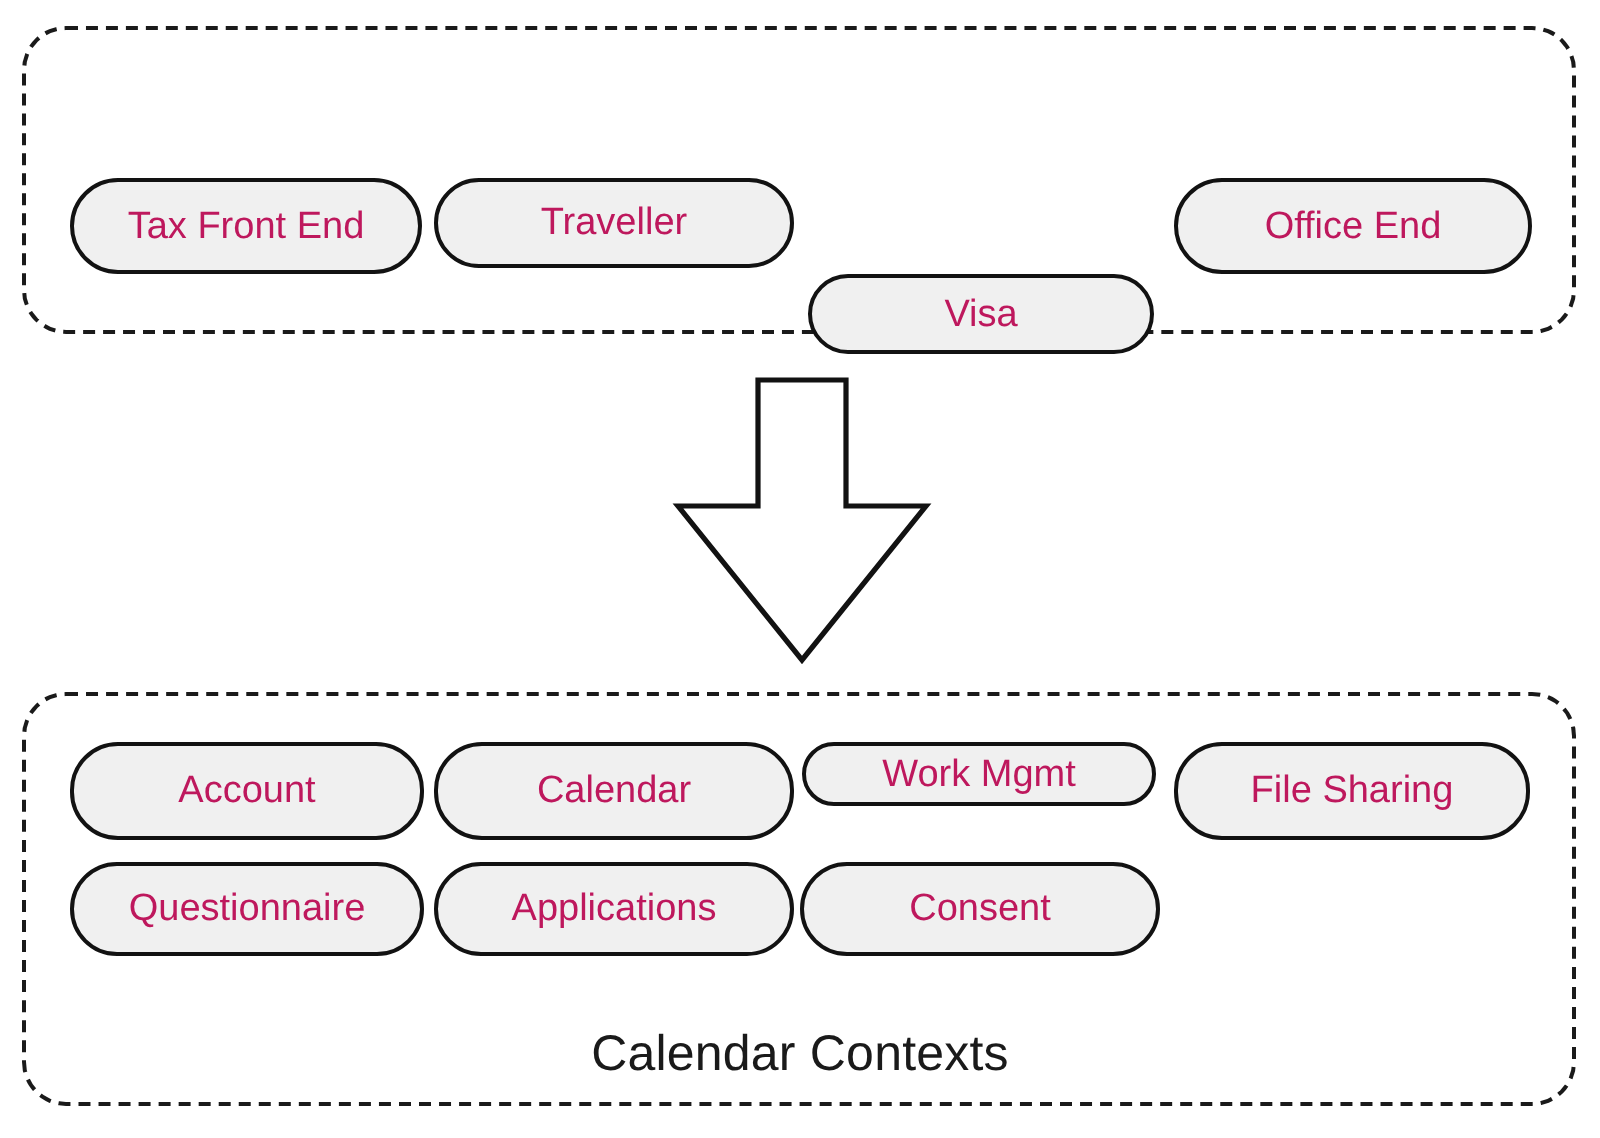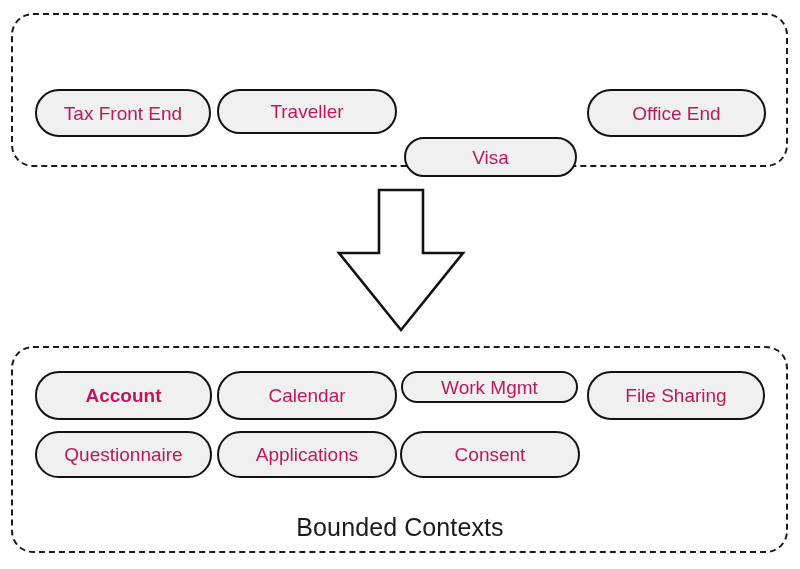--- a/index.html
+++ b/index.html
@@ -79,21 +79,21 @@
     line-height: 1;
   }
 
   
   #node-tax-front-end { left: 35px;  top: 89px;  width: 176px; height: 48px; }
   #node-traveller     { left: 217px; top: 89px;  width: 180px; height: 45px; }
   #node-visa          { left: 404px; top: 89px;  width: 173px; height: 40px; margin-top: 48px; }
   #node-office-end    { left: 587px; top: 89px;  width: 179px; height: 48px; }
 
   
-  #node-account       { left: 35px;  top: 371px; width: 177px; height: 49px; font-weight: bold; }
+  #node-account       { left: 35px;  top: 371px; width: 177px; height: 49px; }
   #node-calendar      { left: 217px; top: 371px; width: 180px; height: 49px; }
   #node-work-mgmt     { left: 401px; top: 371px; width: 177px; height: 32px; }
   #node-file-sharing  { left: 587px; top: 371px; width: 178px; height: 49px; }
 
   
   #node-questionnaire { left: 35px;  top: 431px; width: 177px; height: 47px; }
   #node-notification  { left: 217px; top: 431px; width: 180px; height: 47px; }
   #node-consent       { left: 400px; top: 431px; width: 180px; height: 47px; }
 
   
@@ -141,15 +141,15 @@
   <div id="node-work-mgmt" class="node">Work Mgmt</div>
 
   <div id="node-file-sharing" class="node">File Sharing</div>
 
   <div id="node-questionnaire" class="node">Questionnaire</div>
 
   <div id="node-notification" class="node">Applications</div>
 
   <div id="node-consent" class="node">Consent</div>
 
-  <div id="bc-title" class="group-title">Bounded Contexts</div>
+  <div id="bc-title" class="group-title">Calendar Contexts</div>
 
 </div>
 
 </body></html>

